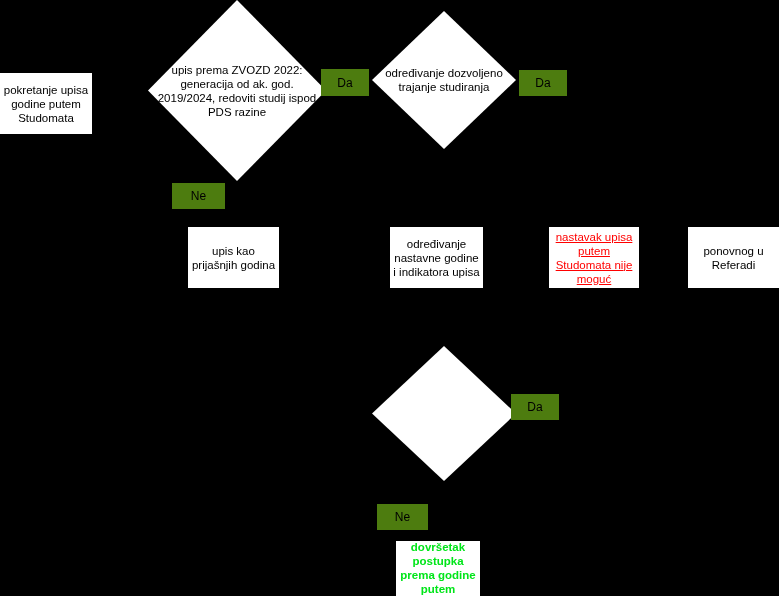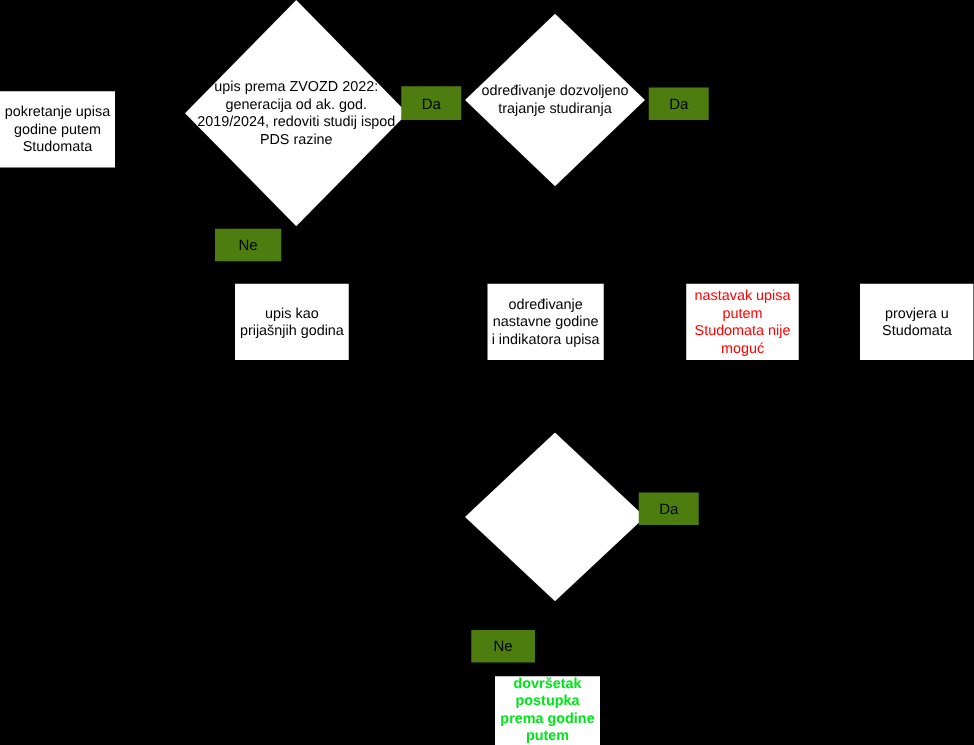--- a/index.html
+++ b/index.html
@@ -102,26 +102,26 @@
   </div>
 
   <div class="node box" style="left:390px; top:215px; width:93px; height:61px;">
     <span>određivanje nastavne godine i indikatora upisa</span>
   </div>
 
   <div class="node box" style="left:188px; top:215px; width:91px; height:61px;">
     <span>upis kao prijašnjih godina</span>
   </div>
 
-  <div class="node box box-red" style="left:549px; top:215px; width:90px; height:61px;">
+  <div class="node box box-red" style="left:549px; top:215px; width:90px; height:61px;text-decoration:underline;">
     <span>nastavak upisa putem Studomata nije moguć</span>
   </div>
 
   <div class="node box" style="left:688px; top:215px; width:91px; height:61px;">
-    <span>provjera u Studomata</span>
+    <span>ponovnog u Referadi</span>
   </div>
 
   <div class="diamond-wrap" style="left:372px; top:346px; width:144px; height:135px;">
     <svg class="diamond-shape" viewBox="0 0 144 135" preserveAspectRatio="none">
       <polygon points="72,0 144,67.5 72,135 0,67.5" fill="#ffffff"></polygon>
     </svg>
   </div>
 
   <div class="node label" style="left:511px; top:382px; width:48px; height:26px;">
     <span>Da</span>

